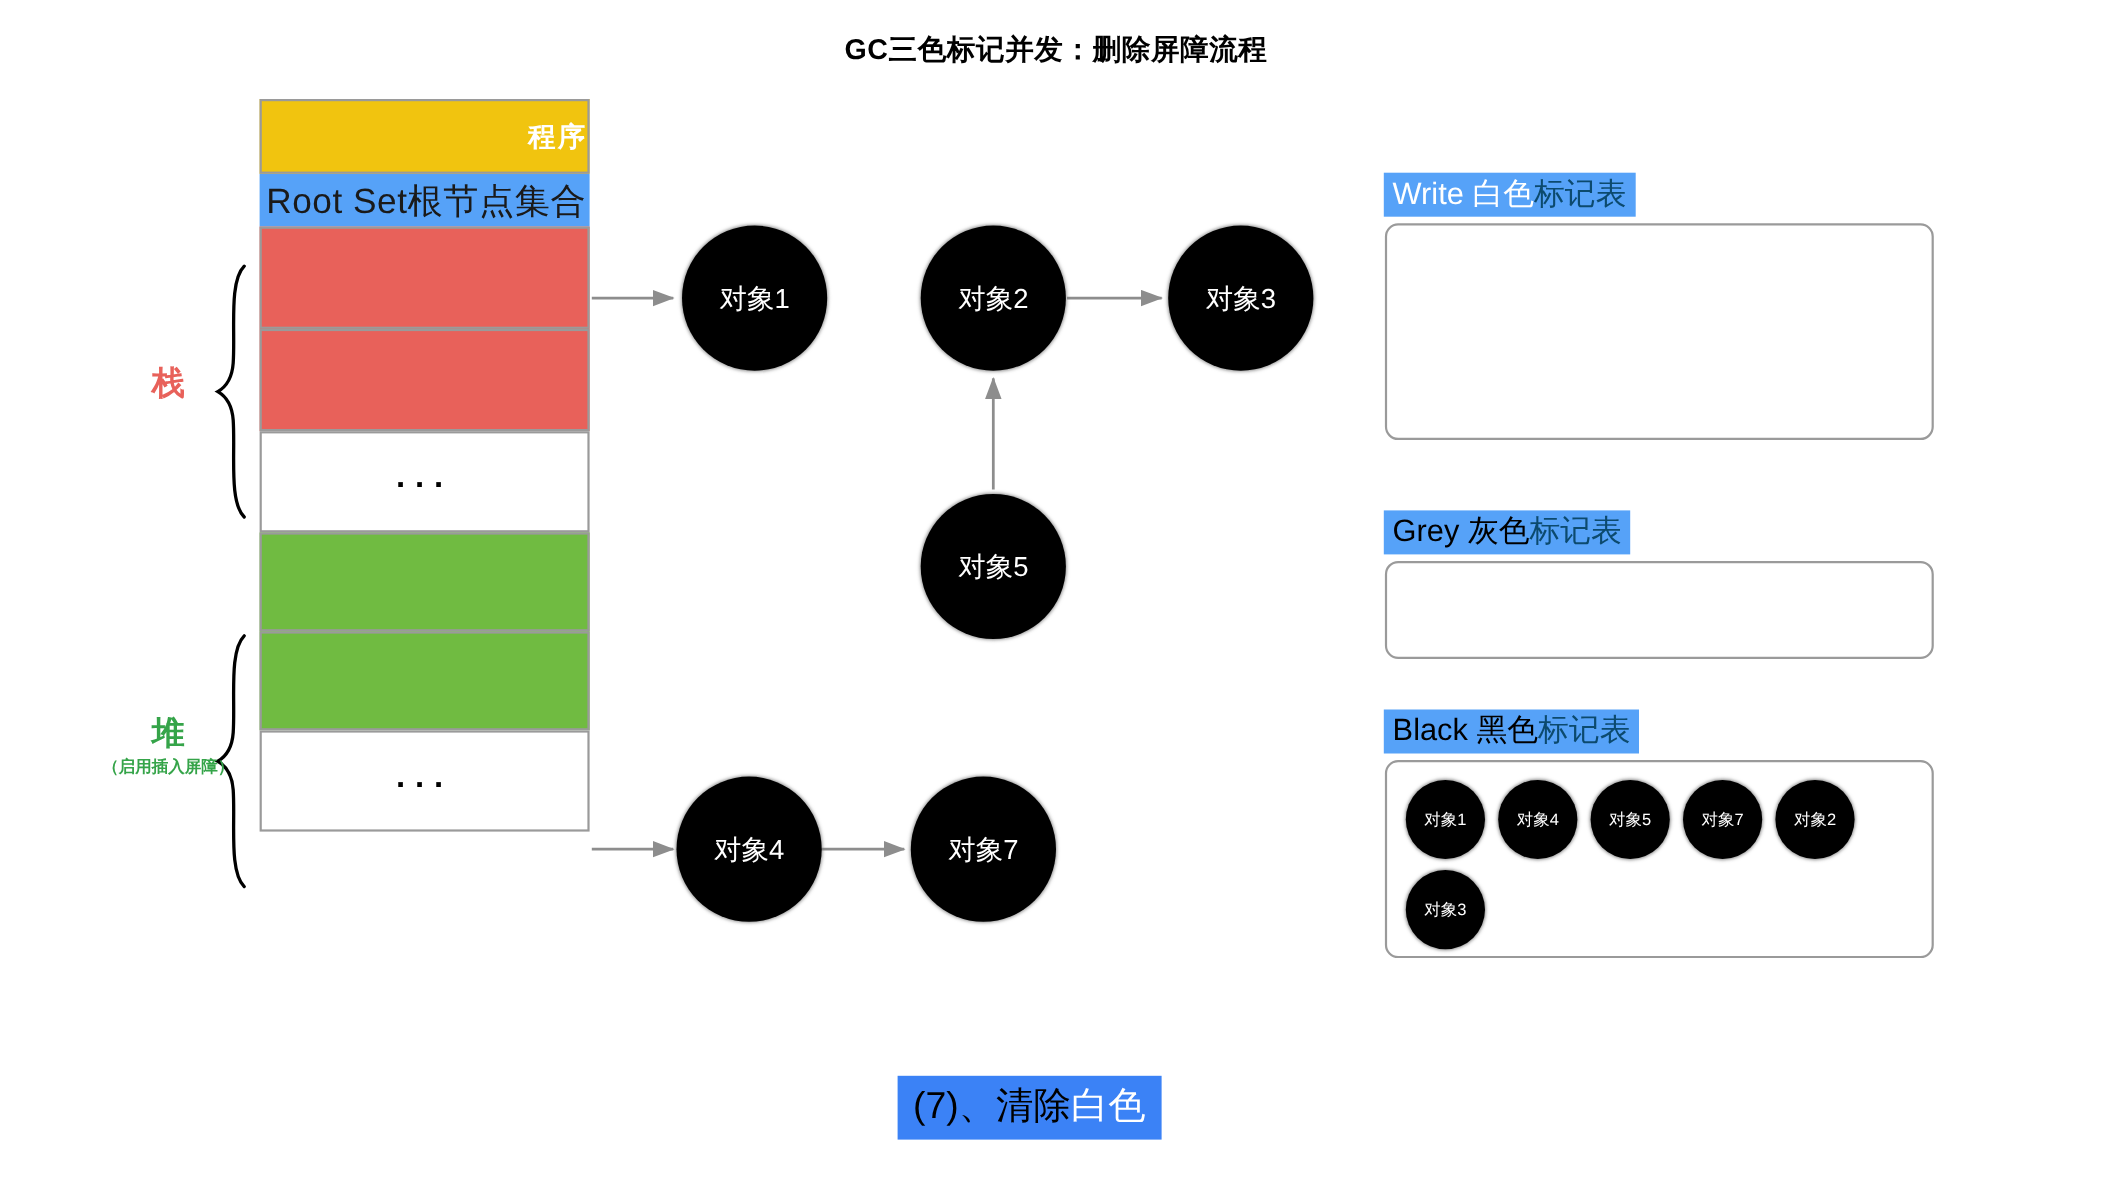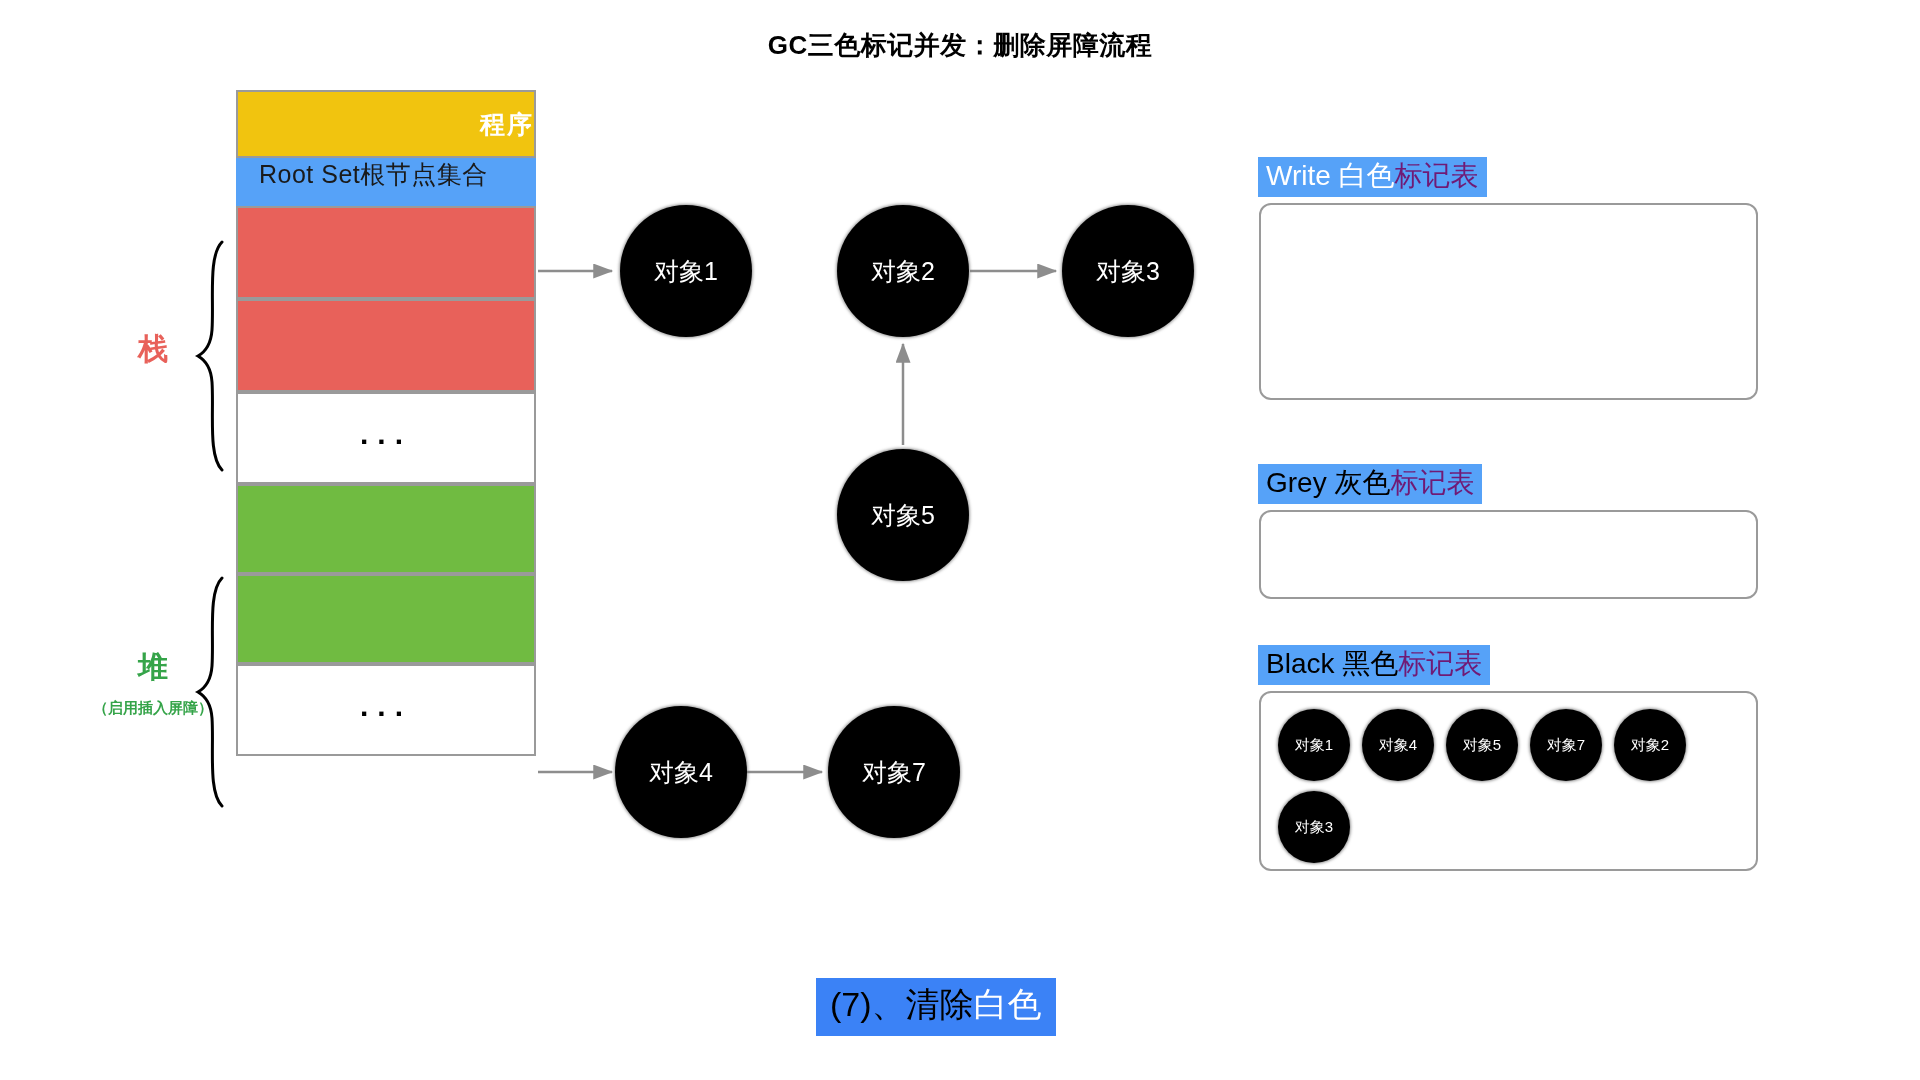--- a/index.html
+++ b/index.html
@@ -56,24 +56,24 @@
     display: flex;
     align-items: center;
     justify-content: flex-end;
     letter-spacing: 2px;
   }
   .cell-rootset {
     background: #56a2f8;
     height: 48px;
     border: none;
     color: #1a1a1a;
-    font-size: 25px;
-    display: flex;
-    align-items: flex-start;
-    padding-left: 23px;
+    font-size: 32px;
+    display: flex;
+    align-items: flex-end;
+    padding-left: 6px;
     letter-spacing: 0.5px;
     width: 300px;
     box-sizing: border-box;
   }
   .cell-red {
     background: #e8615a;
     height: 93px;
   }
   .cell-green {
     background: #70bb41;
@@ -112,21 +112,21 @@
   .brace-heap {
     left: 78px;
     top: 650px;
     width: 150px;
     color: #35a449;
     font-size: 30px;
   }
   .brace-heap-sub {
     display: block;
     font-size: 15px;
-    margin-top: 14px;
+    margin-top: 4px;
     font-weight: bold;
   }
 
   
   .obj-node {
     position: absolute;
     border-radius: 50%;
     background: #000000;
     color: #ffffff;
     display: flex;
@@ -142,21 +142,21 @@
   .mark-header {
     position: absolute;
     background: #56a2f8;
     font-size: 28px;
     padding: 2px 8px 4px 8px;
     white-space: nowrap;
     line-height: 1.22;
     z-index: 3;
   }
   .mh-en { font-weight: normal; }
-  .mh-zh-black { color: #701a75; }
+  .mh-zh-black { color: #0c4a6e; }
   .tbl-box {
     position: absolute;
     border: 2px solid #9a9a9a;
     border-radius: 12px;
     background: #ffffff;
     box-sizing: border-box;
   }
   .chip-wrap {
     position: absolute;
     display: flex;

